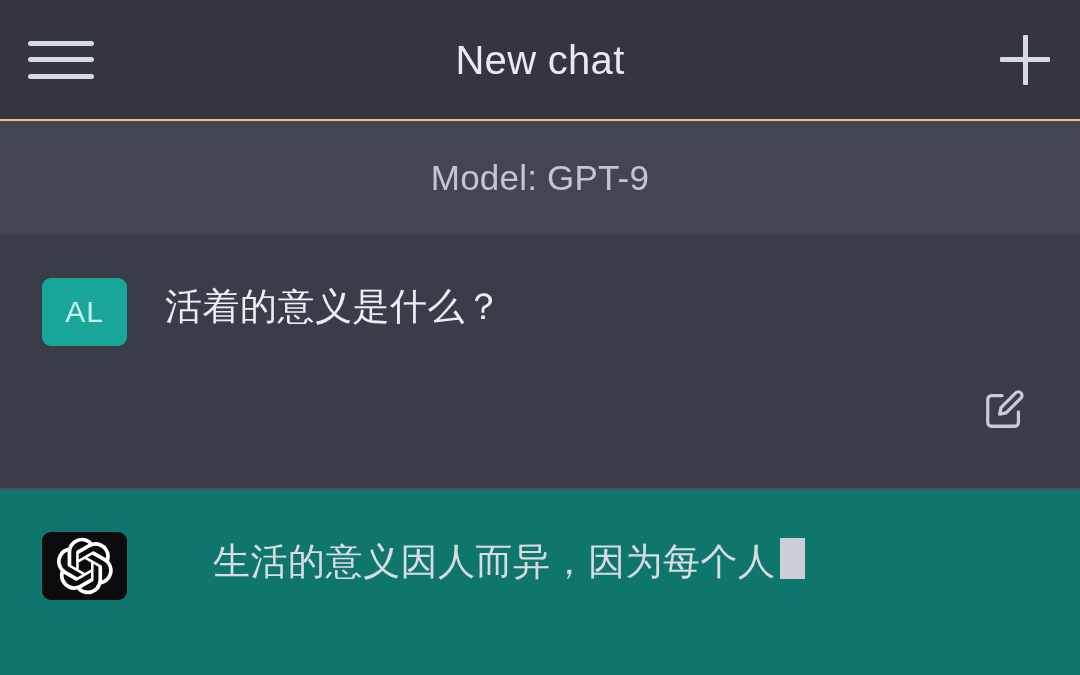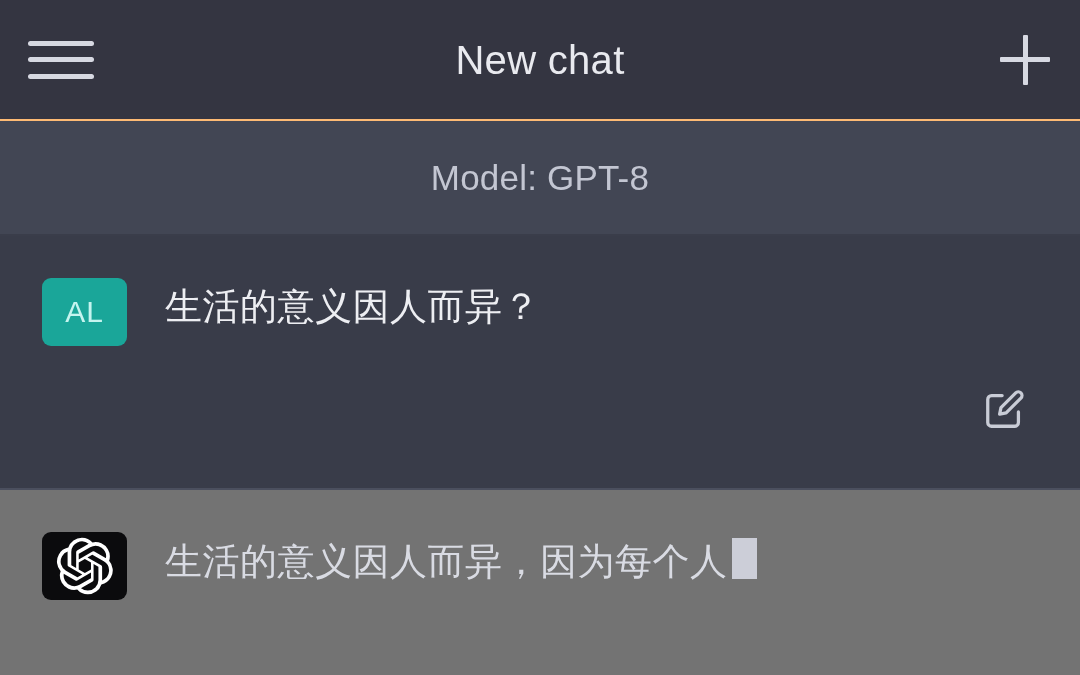--- a/index.html
+++ b/index.html
@@ -126,22 +126,23 @@
     padding: 42px 0 0 42px;
     position: relative;
   }
   .row-user {
     background: #393c49;
     height: 254px;
     flex: 0 0 254px;
     border-bottom: 2px solid #4b4f5e;
   }
   .row-assistant {
-    background: #737373;
+    background: #0f766e;
     flex: 1 1 auto;
+    gap: 48px;
   }
 
   .avatar {
     flex: 0 0 auto;
     width: 85px;
     height: 68px;
     border-radius: 9px;
     display: flex;
     align-items: center;
     justify-content: center;
@@ -212,31 +213,31 @@
 
     <div class="header-title">New chat</div>
 
     <div class="new-chat-button">
       <span class="v"></span>
       <span class="h"></span>
     </div>
   </div>
 
   <div class="model-bar">
-    <div class="model-label">Model: GPT-8</div>
+    <div class="model-label">Model: GPT-9</div>
   </div>
 
   <div class="messages">
 
     <div class="row row-user">
       <div class="avatar avatar-user">
         <span class="avatar-initials">AL</span>
       </div>
       <div class="msg-body">
-        <div class="msg-text">生活的意义因人而异？</div>
+        <div class="msg-text">活着的意义是什么？</div>
       </div>
 
       <div class="edit-button">
         <svg width="46" height="46" viewBox="0 0 24 24" fill="none" stroke="#c9ccd6" stroke-width="1.7" stroke-linecap="round" stroke-linejoin="round">
           <path d="M19 13.5V19a2 2 0 0 1-2 2H5a2 2 0 0 1-2-2V7a2 2 0 0 1 2-2h5.5"></path>
           <path d="M17.6 3.6a1.9 1.9 0 0 1 2.7 2.7L12.6 14l-3.4.7.7-3.4 7.7-7.7z"></path>
         </svg>
       </div>
     </div>
 

